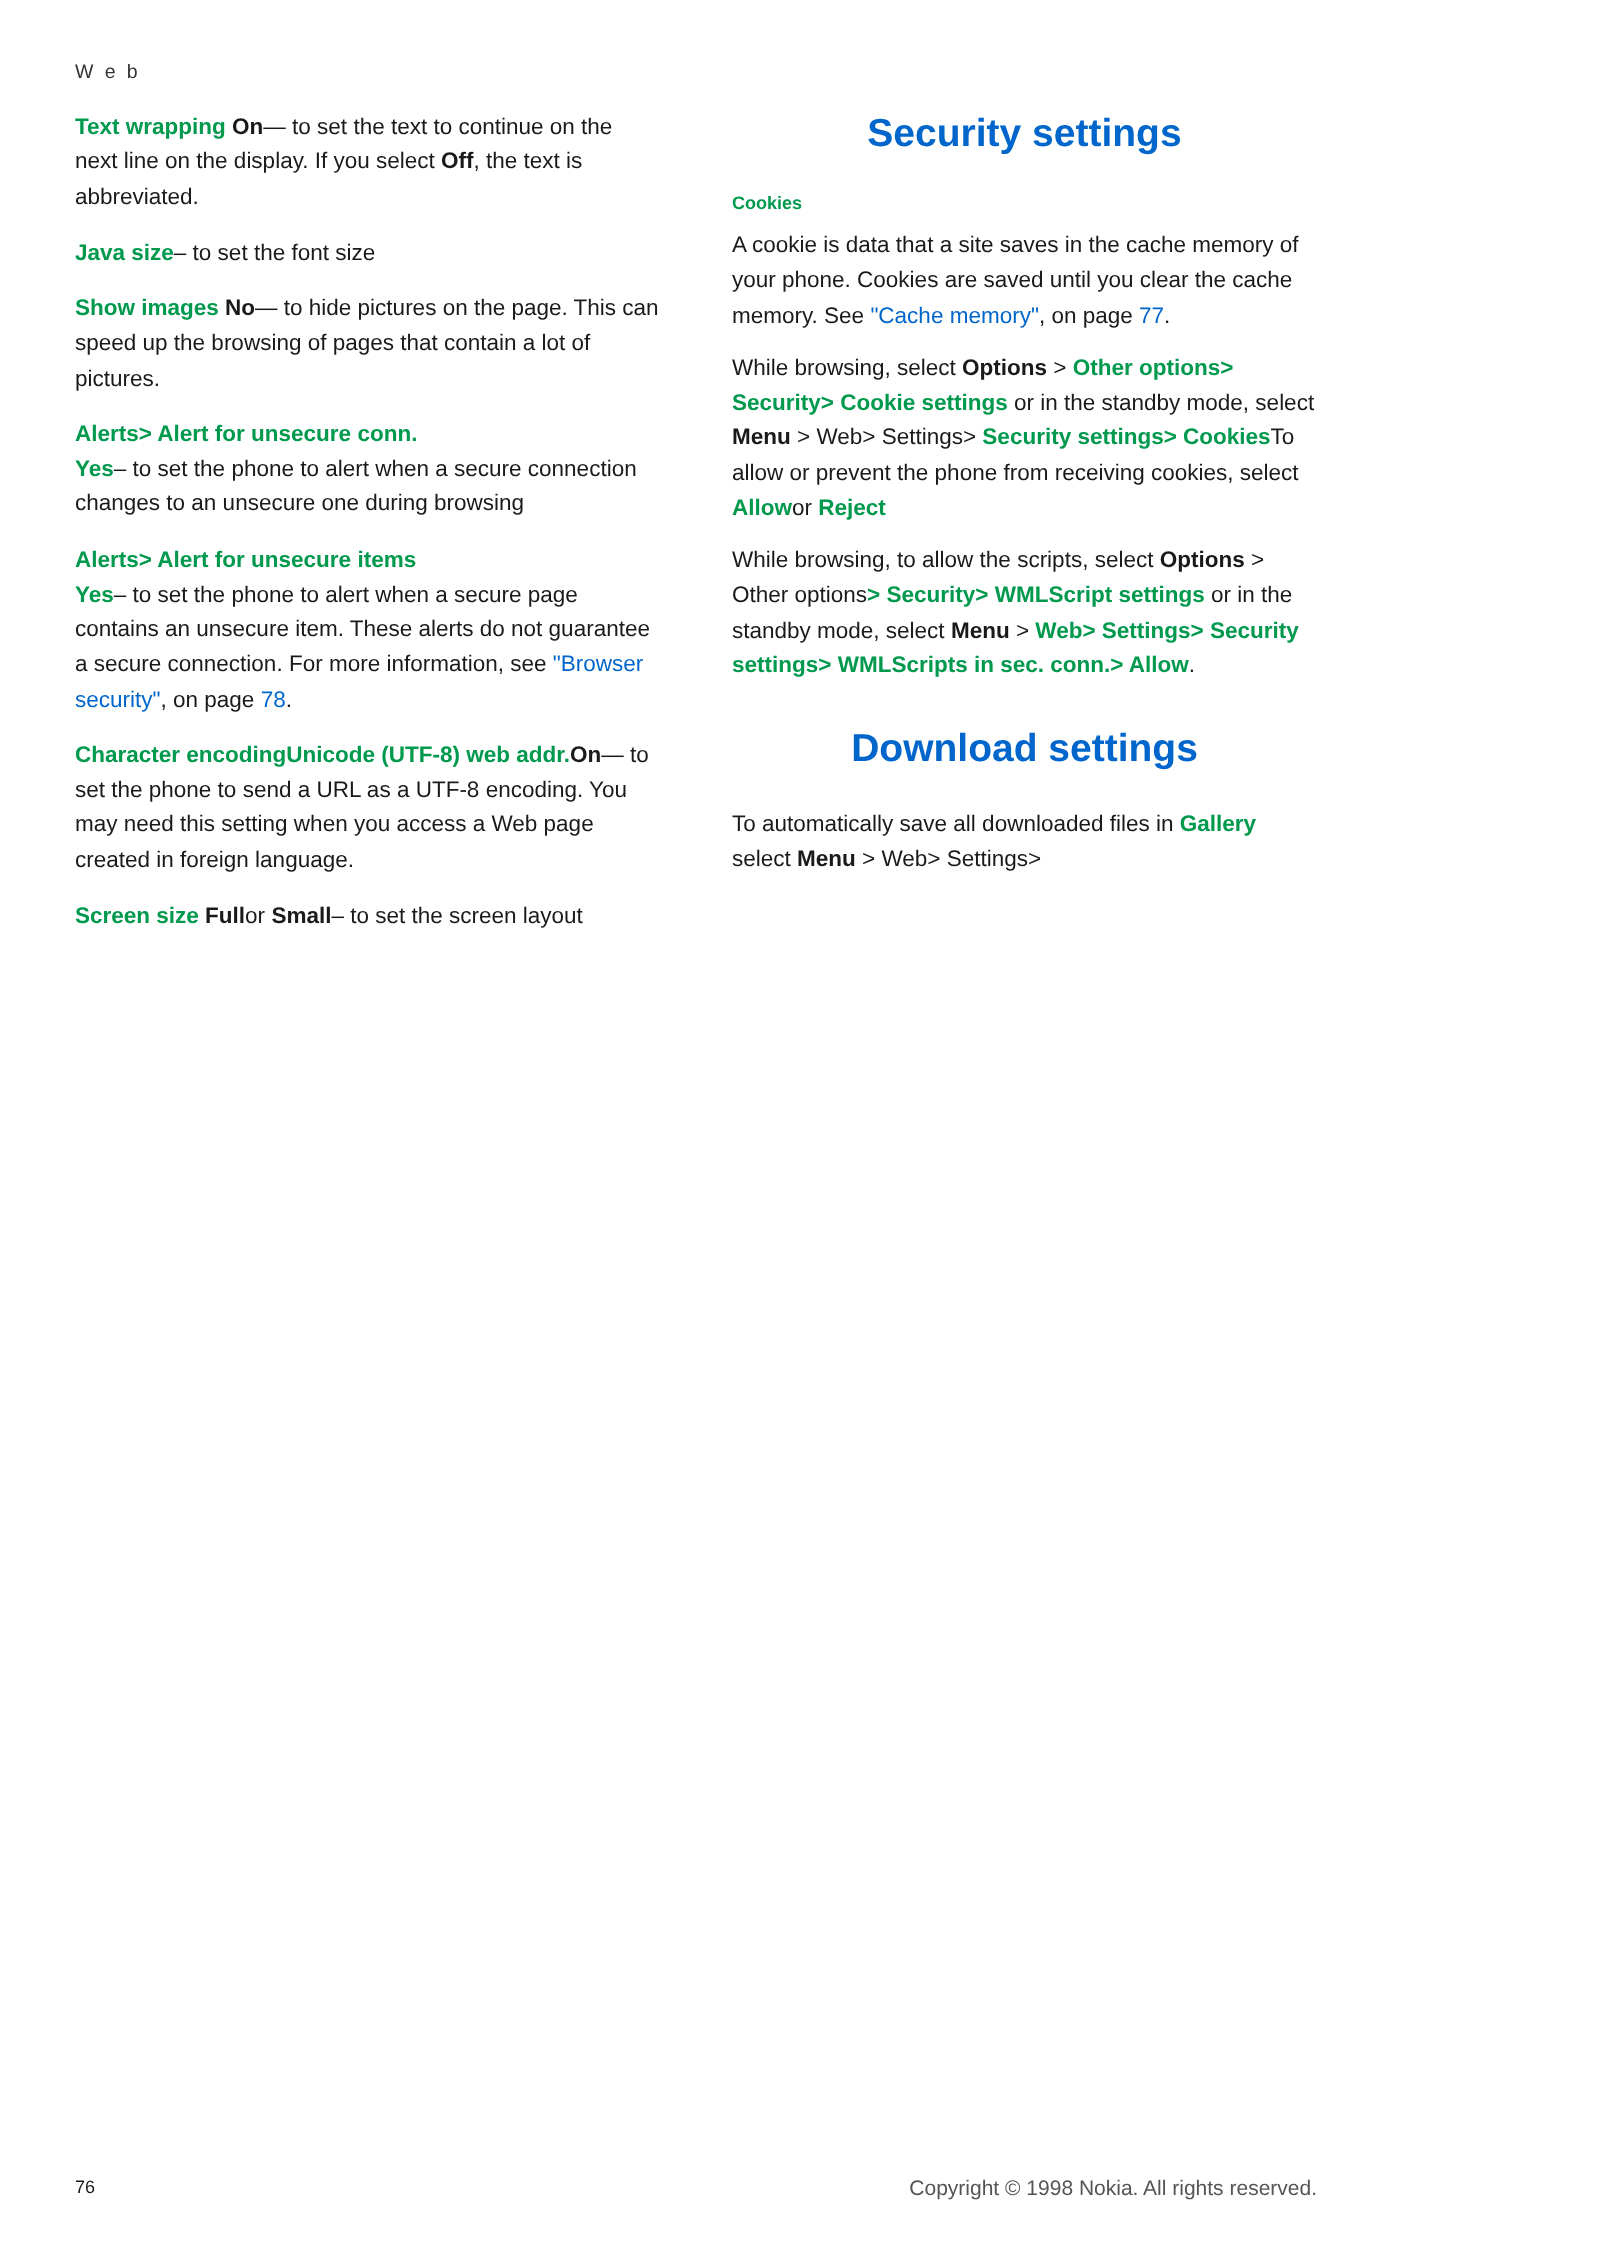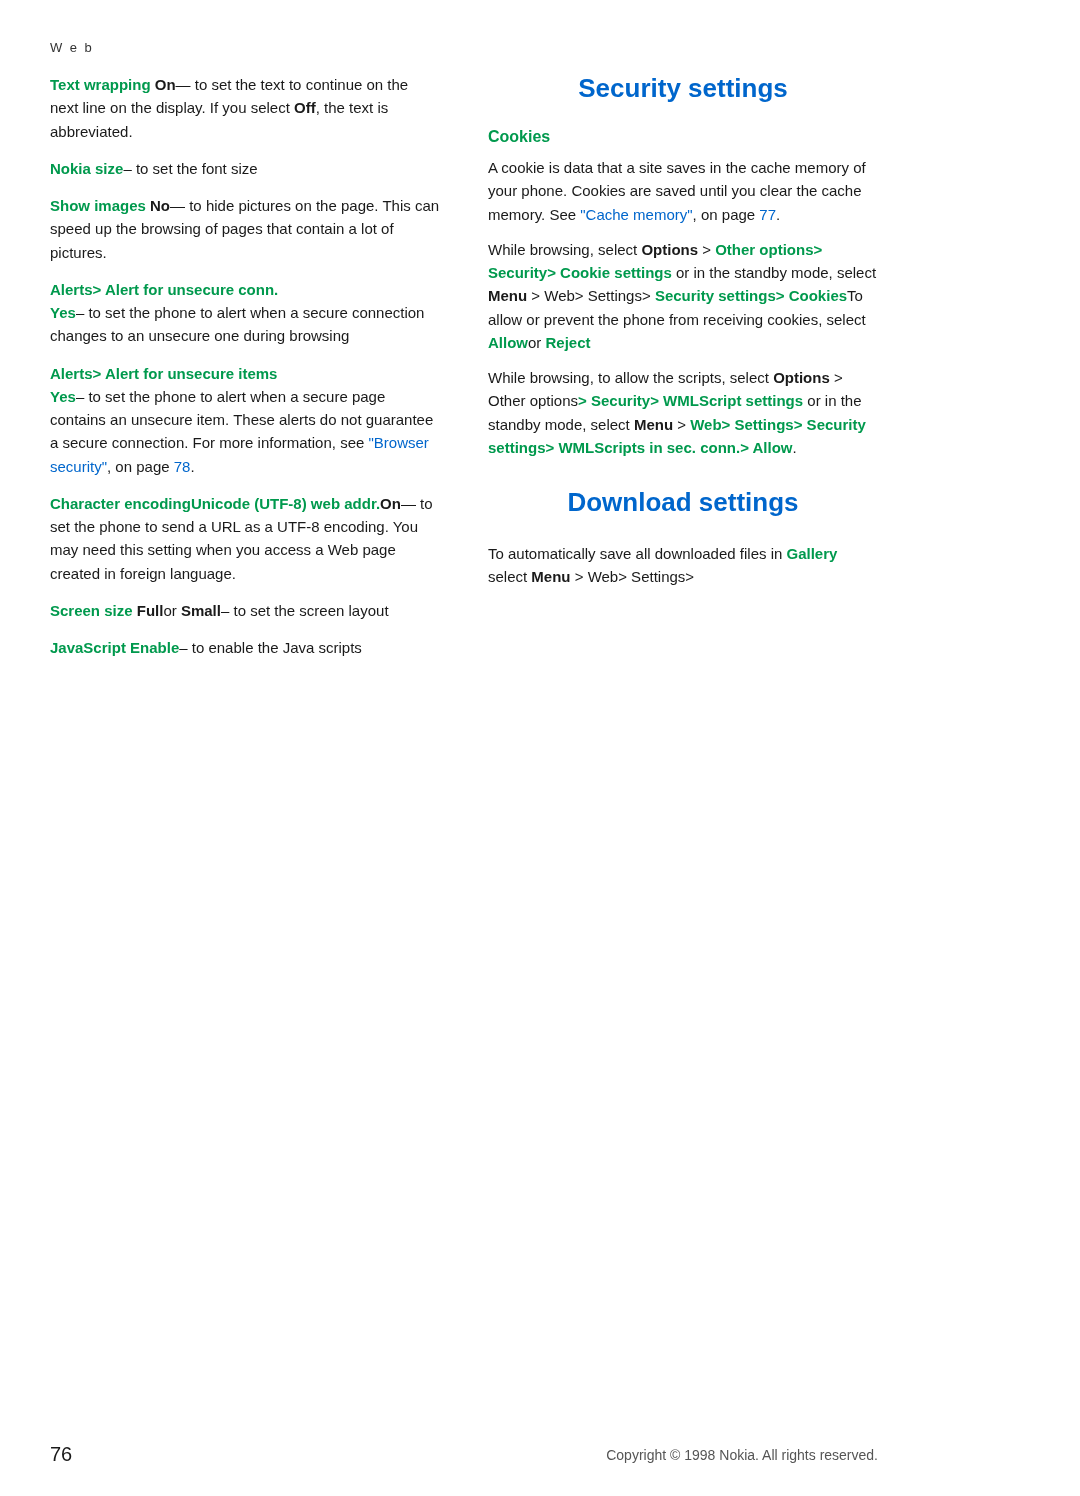--- a/index.html
+++ b/index.html
@@ -51,21 +51,21 @@
     .section-title {
       color: #0066cc;
       font-size: 26px;
       font-weight: bold;
       text-align: center;
       margin-bottom: 24px;
     }
 
     .subsection-title {
       color: #00994d;
-      font-size: 16px;
+      font-size: 12px;
       font-weight: bold;
       margin-bottom: 10px;
       margin-top: 6px;
     }
 
     p {
       font-size: 15px;
       line-height: 1.55;
       color: #1a1a1a;
       margin-bottom: 12px;
@@ -97,21 +97,21 @@
       left: 50px;
       right: 50px;
       display: flex;
       justify-content: space-between;
       align-items: center;
       font-size: 14px;
       color: #333;
     }
 
     .footer-page {
-      font-size: 20px;
+      font-size: 12px;
       color: #1a1a1a;
     }
 
     .footer-copy {
       font-size: 14px;
       color: #555;
     }
   </style>
 </head>
 <body>
@@ -125,21 +125,21 @@
     <div class="left-col">
 
       <div class="entry">
         <p>
           <span class="green bold">Text wrapping</span><span class="bold"> On</span>— to set the text to continue on the next line on the display. If you select <span class="bold">Off</span>, the text is abbreviated.
         </p>
       </div>
 
       <div class="entry">
         <p>
-          <span class="green bold">Nokia size</span>– to set the font size
+          <span class="green bold">Java size</span>– to set the font size
         </p>
       </div>
 
       <div class="entry">
         <p>
           <span class="green bold">Show images</span><span class="bold"> No</span>— to hide pictures on the page. This can speed up the browsing of pages that contain a lot of pictures.
         </p>
       </div>
 
       <div class="entry">
@@ -162,25 +162,20 @@
           <span class="green bold">Character encoding</span><span class="green bold">Unicode (UTF-8) web addr.</span><span class="bold">On</span>— to set the phone to send a URL as a UTF-8 encoding. You may need this setting when you access a Web page created in foreign language.
         </p>
       </div>
 
       <div class="entry">
         <p>
           <span class="green bold">Screen size</span> <span class="bold">Full</span>or <span class="bold">Small</span>– to set the screen layout
         </p>
       </div>
 
-      <div class="entry">
-        <p>
-          <span class="green bold">JavaScript</span> <span class="green bold">Enable</span>– to enable the Java scripts
-        </p>
-      </div>
 
     </div>
 
     <div class="right-col">
 
       <h1 class="section-title">Security settings</h1>
 
       <h2 class="subsection-title">Cookies</h2>
 
       <p>

